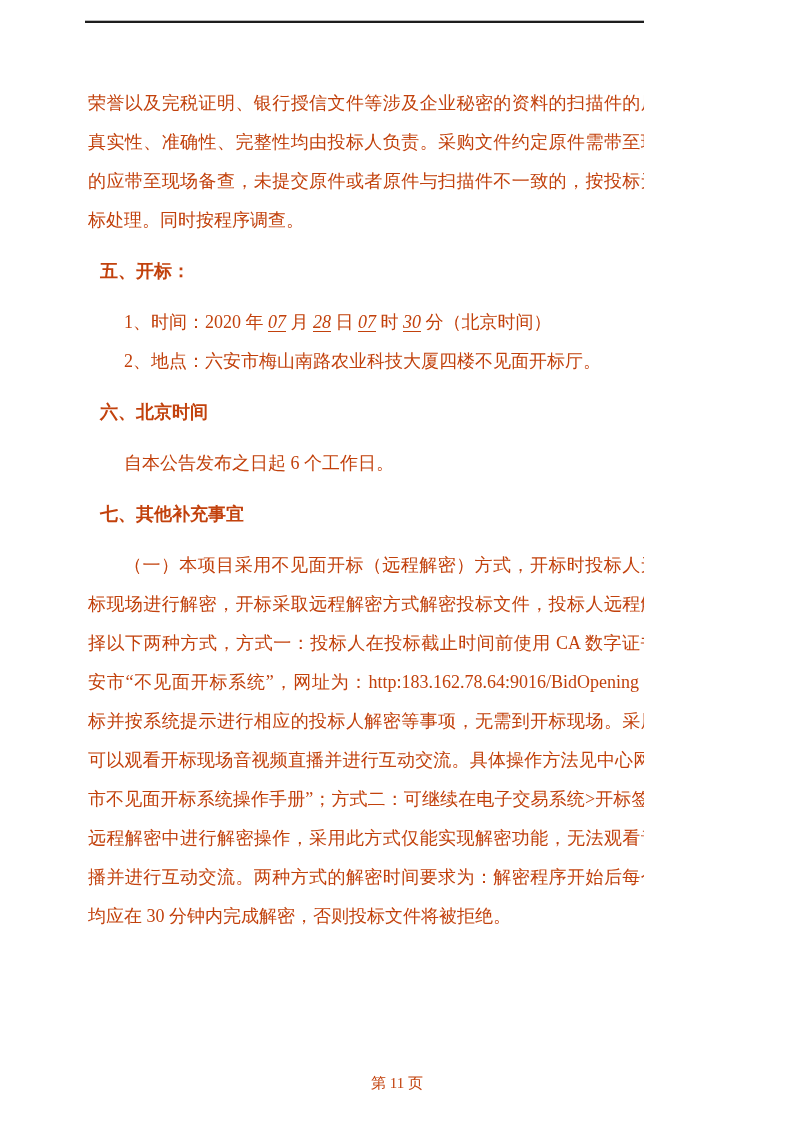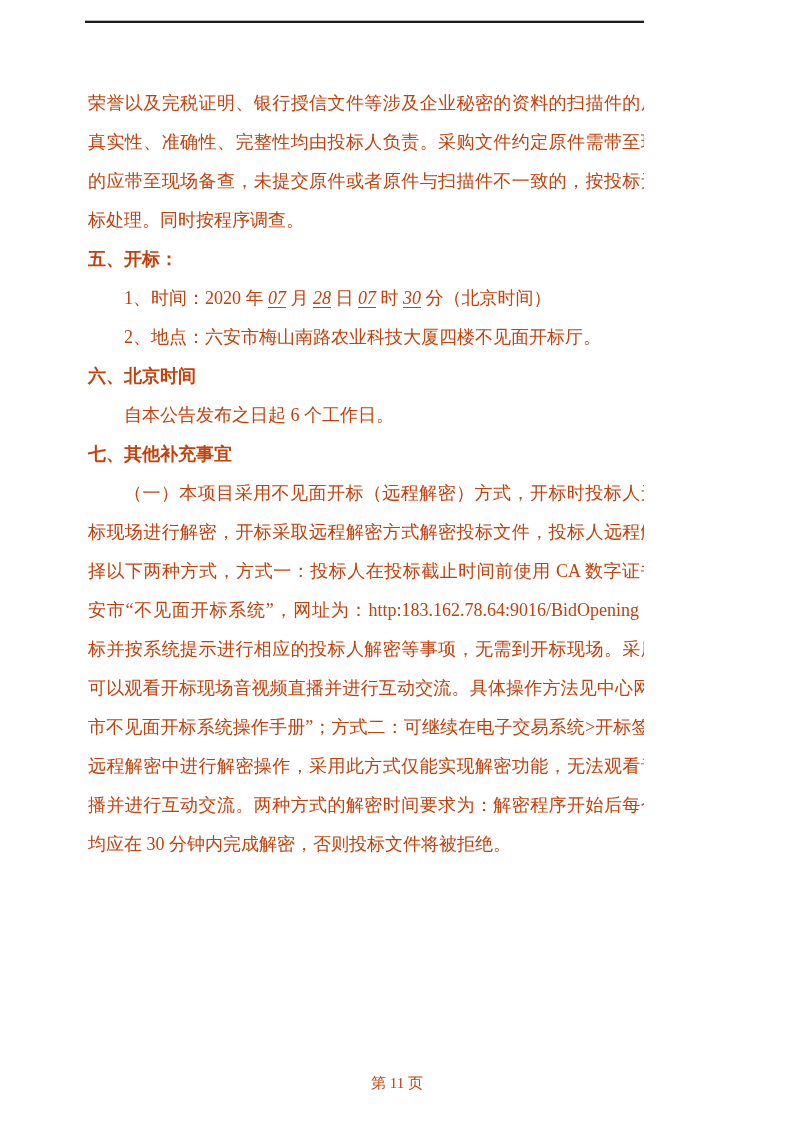--- a/index.html
+++ b/index.html
@@ -35,21 +35,21 @@
     text-align: justify;
   }
   .para {
     margin: 0;
     padding: 0;
   }
   .indent {
     text-indent: 2em;
   }
   .heading {
-    margin: 0;
+    margin: 12px;
     padding: 0;
     font-weight: bold;
     font-size: 18px;
     line-height: 39px;
     text-align: left;
   }
   .u {
     text-decoration: underline;
     text-underline-offset: 3px;
     font-style: italic;

